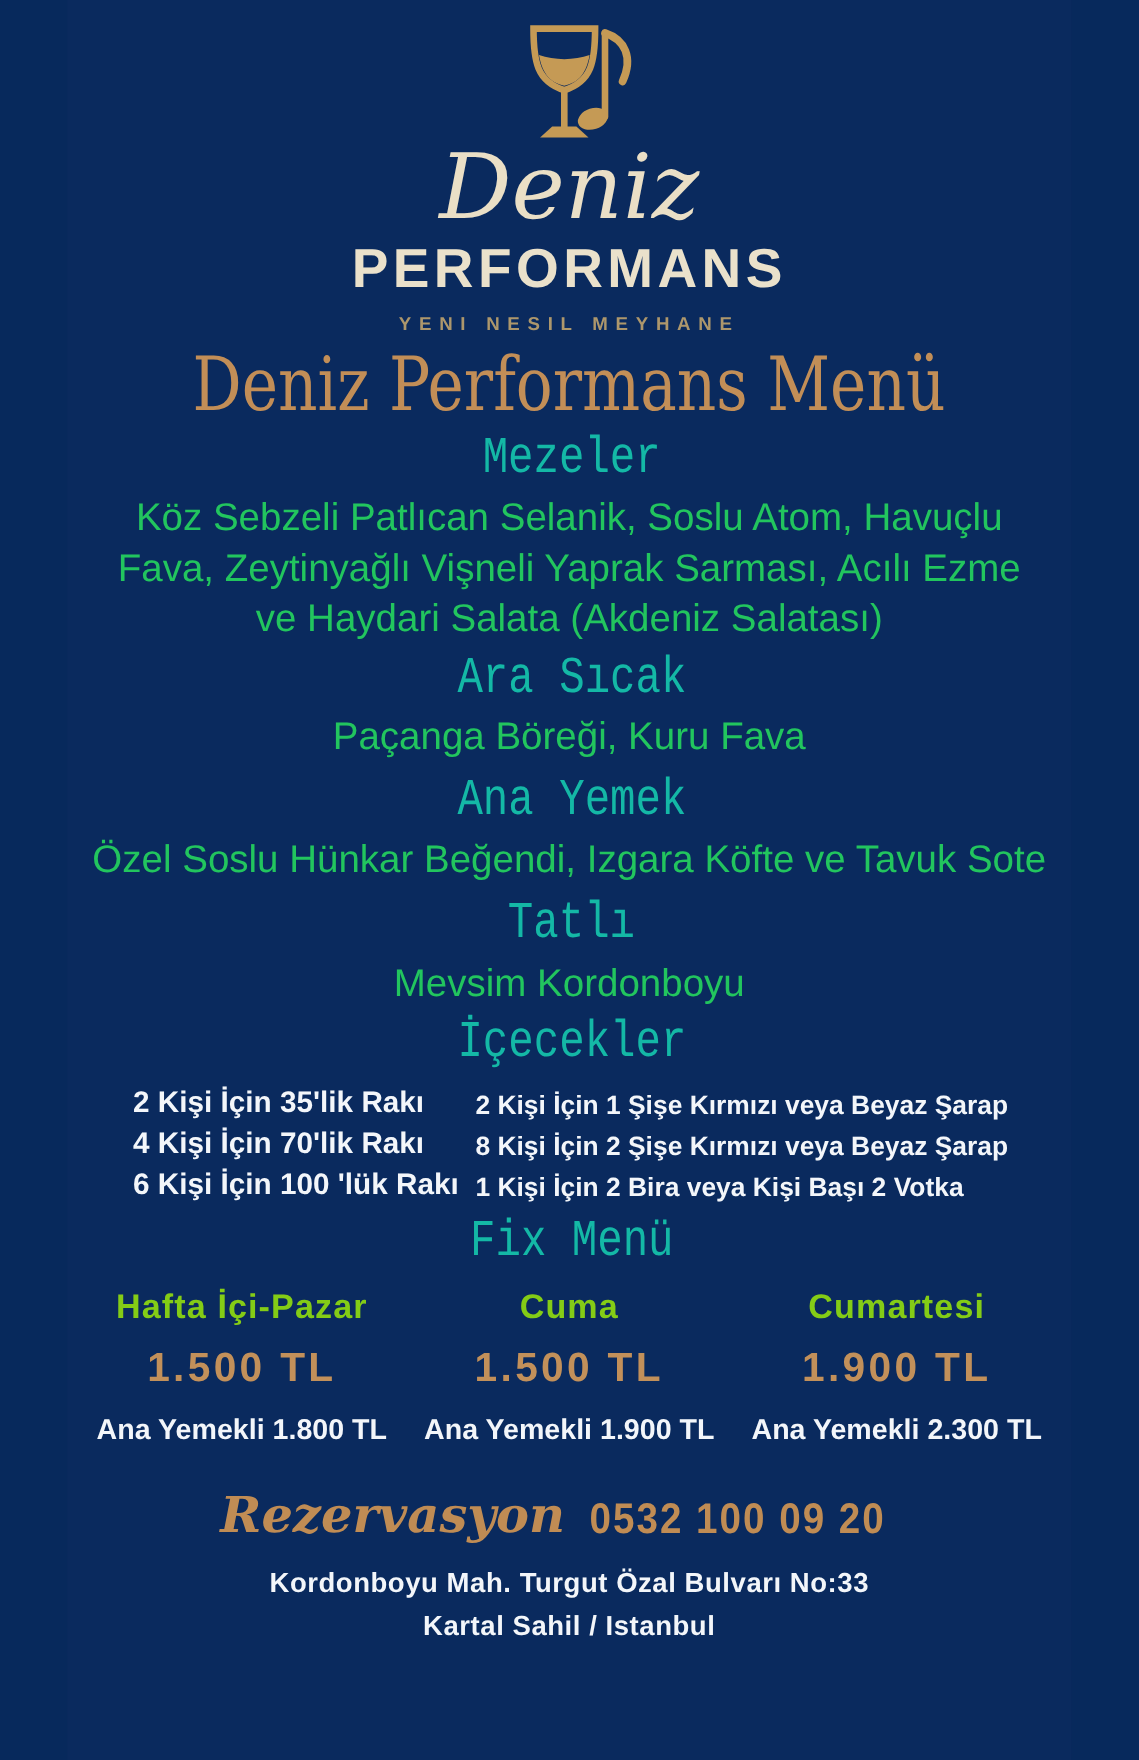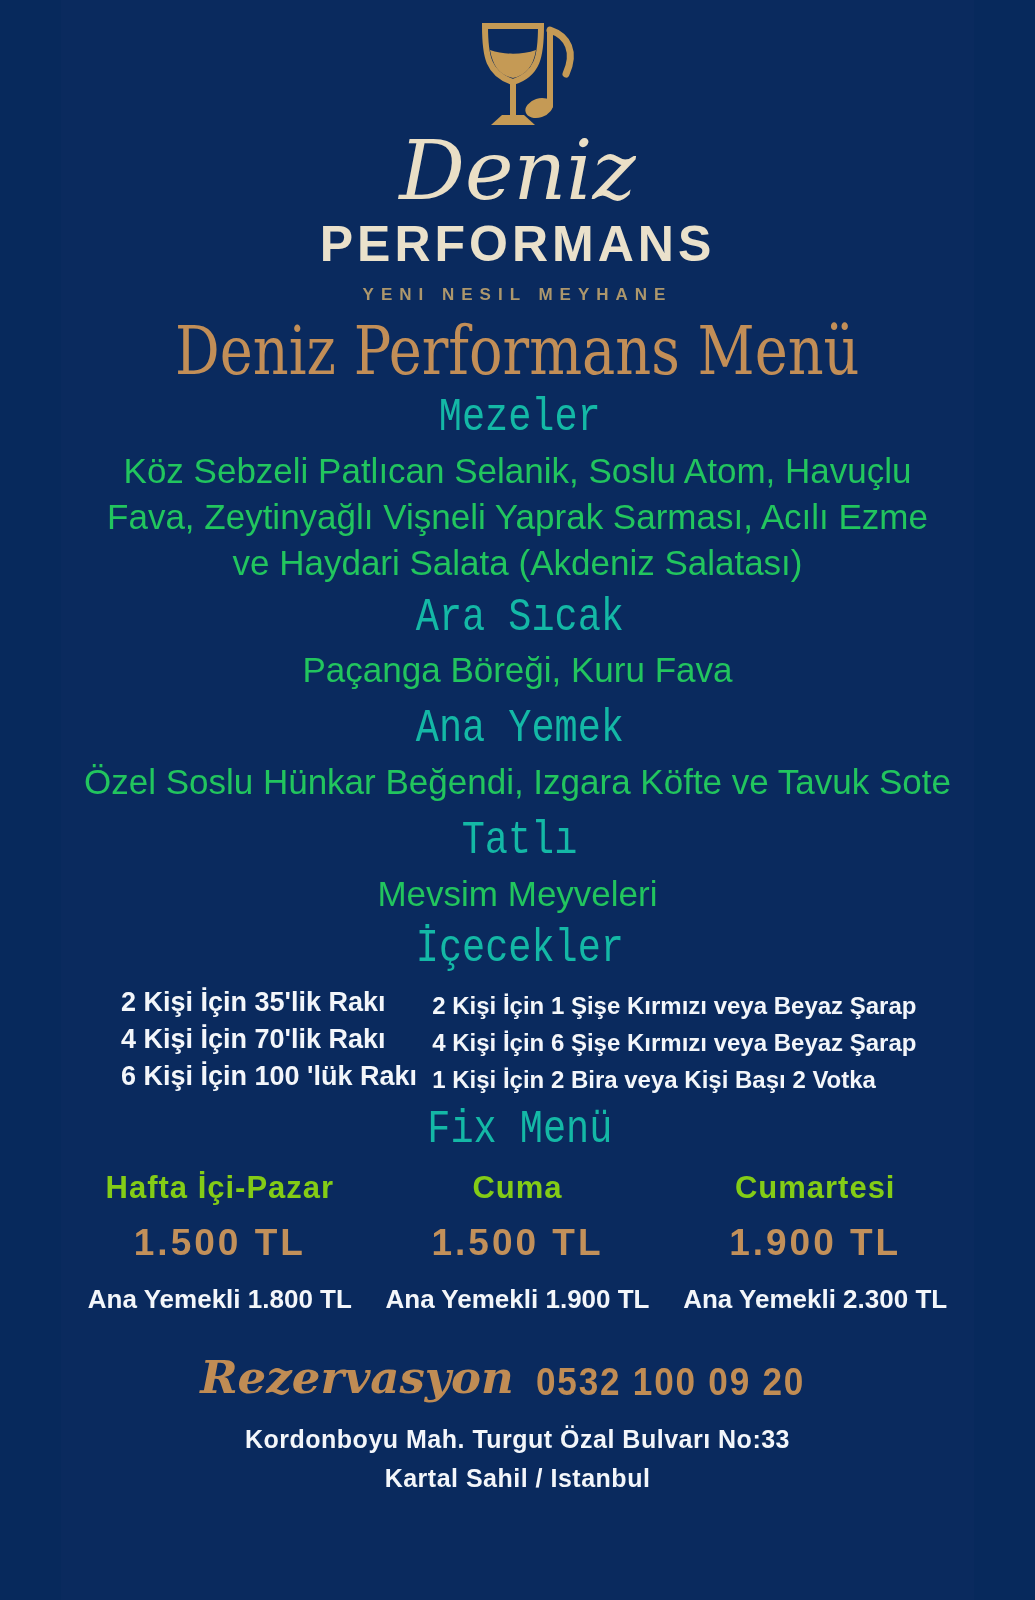--- a/index.html
+++ b/index.html
@@ -196,32 +196,32 @@
   <h2 class="section-heading"><span class="cond">Mezeler</span></h2>
   <p class="section-items">Köz Sebzeli Patlıcan Selanik, Soslu Atom, Havuçlu Fava, Zeytinyağlı Vişneli Yaprak Sarması, Acılı Ezme ve Haydari Salata (Akdeniz Salatası)</p>
 
   <h2 class="section-heading"><span class="cond">Ara Sıcak</span></h2>
   <p class="section-items">Paçanga Böreği, Kuru Fava</p>
 
   <h2 class="section-heading tight"><span class="cond">Ana Yemek</span></h2>
   <p class="section-items" style="max-width:900px">Özel Soslu Hünkar Beğendi, Izgara Köfte ve Tavuk Sote</p>
 
   <h2 class="section-heading tight"><span class="cond">Tatlı</span></h2>
-  <p class="section-items">Mevsim Meyveleri</p>
+  <p class="section-items">Mevsim Kordonboyu</p>
 
   <h2 class="section-heading"><span class="cond">İçecekler</span></h2>
   <div class="drinks-row">
     <ul class="drinks-col left">
       <li>2 Kişi İçin 35'lik Rakı</li>
       <li>4 Kişi İçin 70'lik Rakı</li>
       <li>6 Kişi İçin 100 'lük Rakı</li>
     </ul>
     <ul class="drinks-col right">
       <li>2 Kişi İçin 1 Şişe Kırmızı veya Beyaz Şarap</li>
-      <li>4 Kişi İçin 6 Şişe Kırmızı veya Beyaz Şarap</li>
+      <li>8 Kişi İçin 2 Şişe Kırmızı veya Beyaz Şarap</li>
       <li>1 Kişi İçin 2 Bira veya Kişi Başı 2 Votka</li>
     </ul>
   </div>
 
   <h2 class="section-heading"><span class="cond">Fix Menü</span></h2>
   <div class="fix-columns">
     <div class="fix-col">
       <div class="day">Hafta İçi-Pazar</div>
       <div class="price">1.500 TL</div>
       <div class="with-main">Ana Yemekli 1.800 TL</div>

